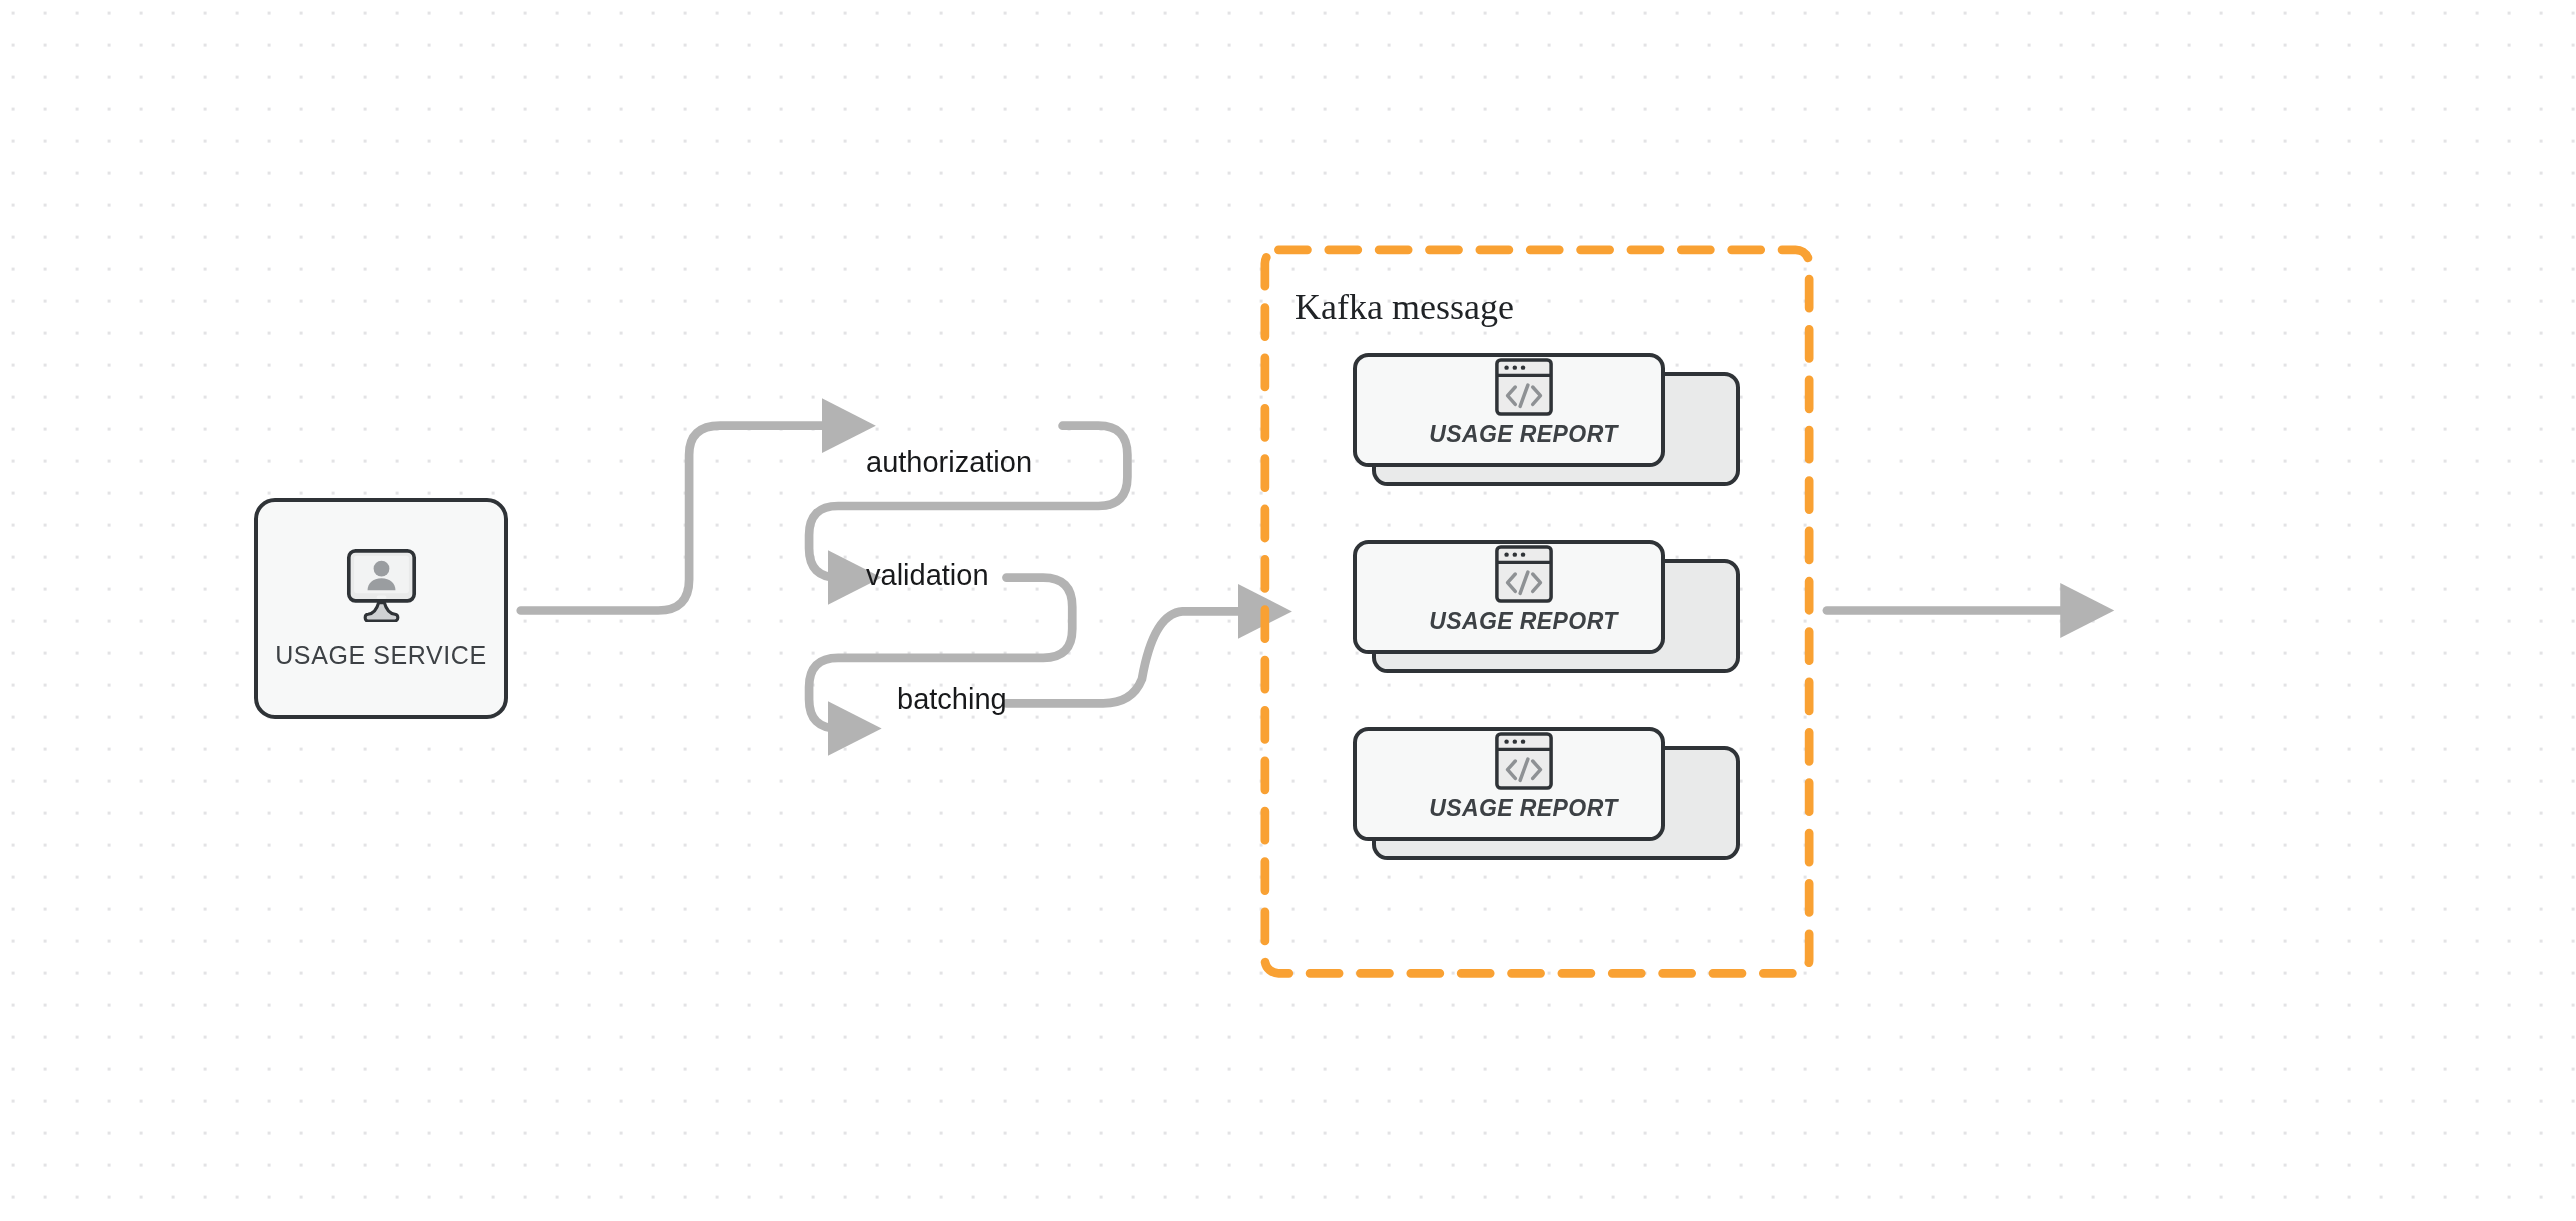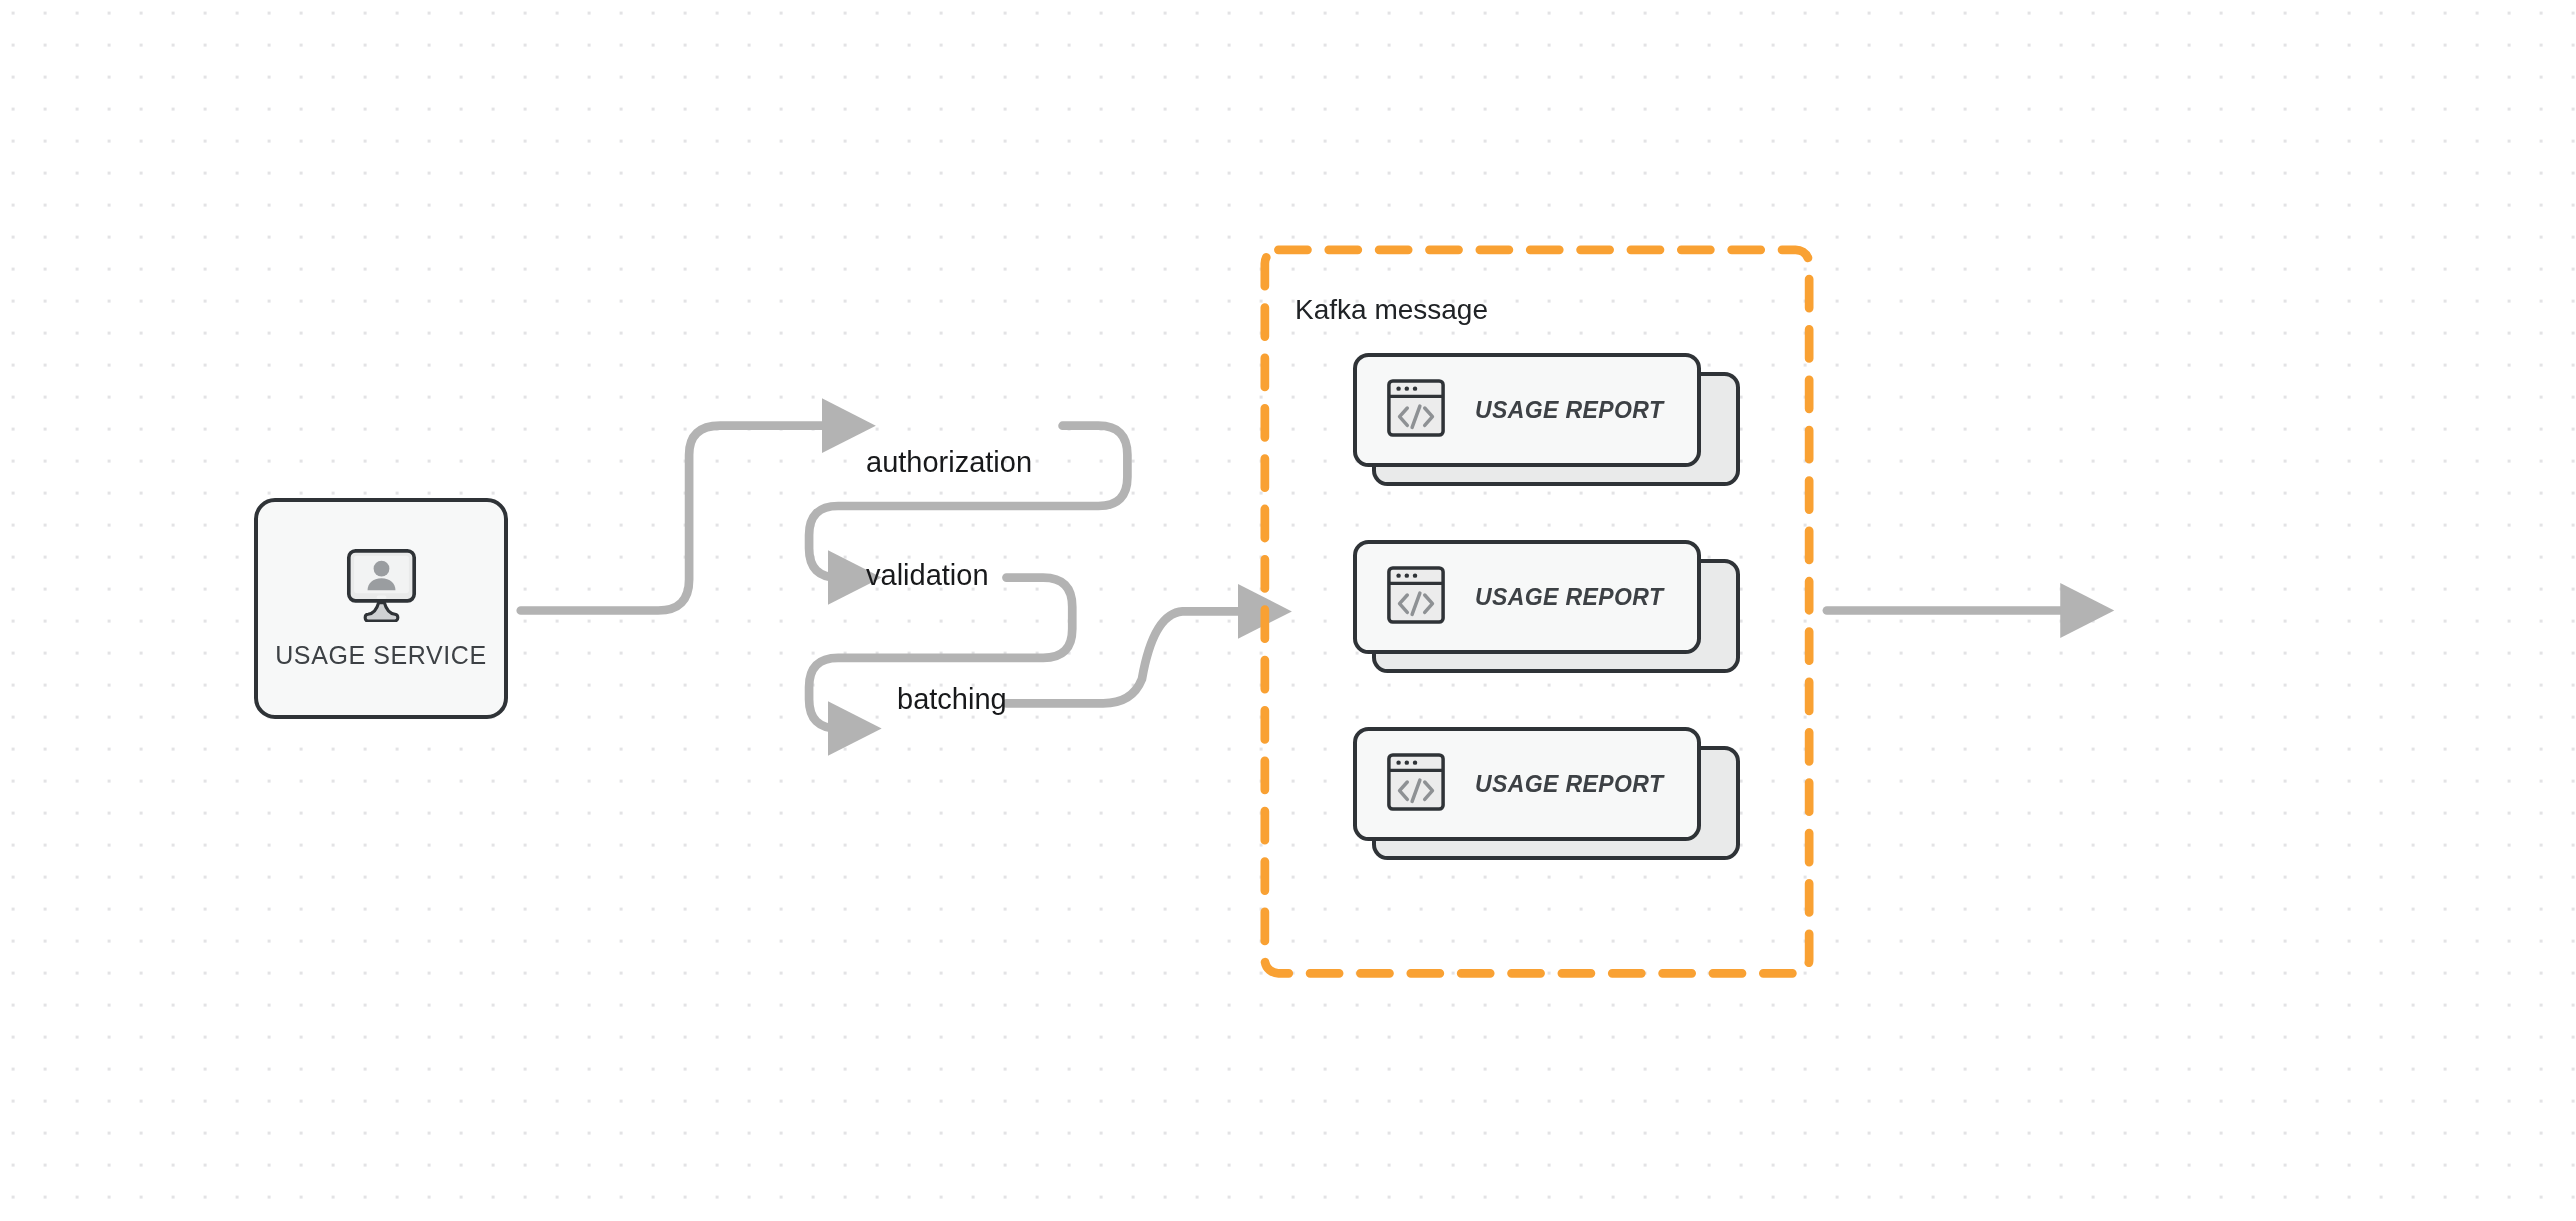--- a/index.html
+++ b/index.html
@@ -56,24 +56,24 @@
     box-sizing: border-box;
   }
   #kafka-group-outline {
     position: absolute;
     inset: 0;
     pointer-events: none;
   }
   #kafka-group-title {
     position: absolute;
     left: 35px;
-    top: 49px;
-    font-size: 28px;
+    top: 41px;
+    font-size: 36px;
     color: #202326;
-    font-family: Liberation Sans, sans-serif;
+    font-family: Liberation Serif, serif;
     white-space: nowrap;
   }
 
   
   .report-card {
     position: absolute;
     left: 93px;
     width: 368px;
     height: 114px;
   }
@@ -85,28 +85,28 @@
     height: 114px;
     box-sizing: border-box;
     background: #e9eaea;
     border: 4.8px solid #2f3337;
     border-radius: 15.5px;
   }
   .report-card .front-card {
     position: absolute;
     left: 0;
     top: 0;
-    width: 348px;
+    width: 312px;
     height: 114px;
     box-sizing: border-box;
     background: #f7f8f8;
     border: 4.8px solid #2f3337;
     border-radius: 15.5px;
     display: flex;
-    flex-direction: row;
+    flex-direction: column;
     align-items: center;
   }
   .report-card .card-icon {
     margin-left: 29px;
     flex: 0 0 auto;
   }
   .report-card .card-label {
     margin-left: 29px;
     font-size: 23px;
     font-style: italic;

